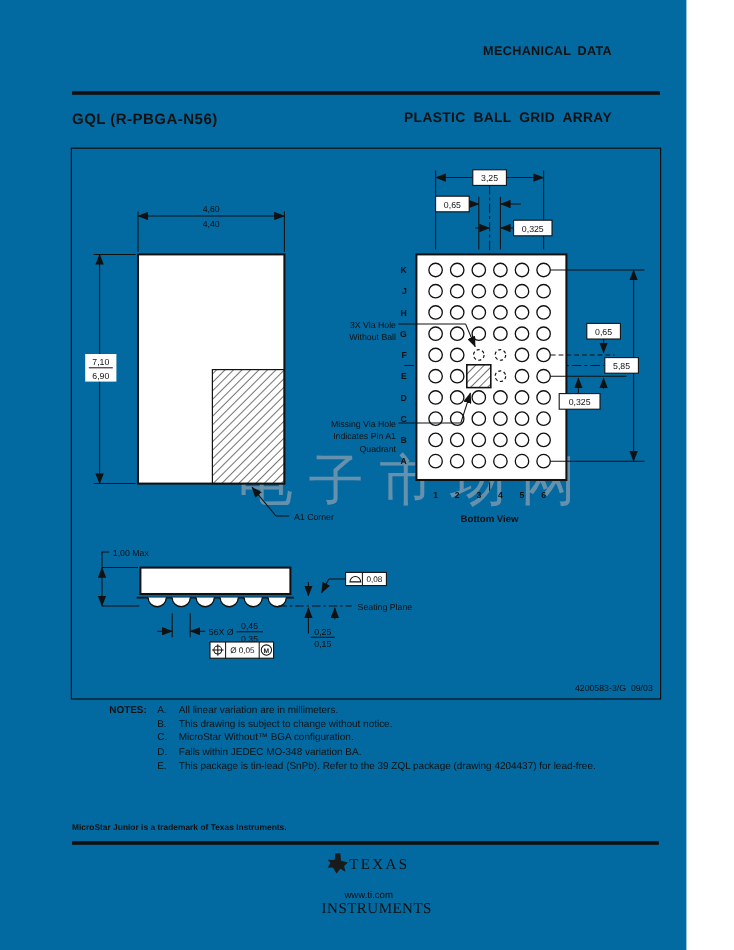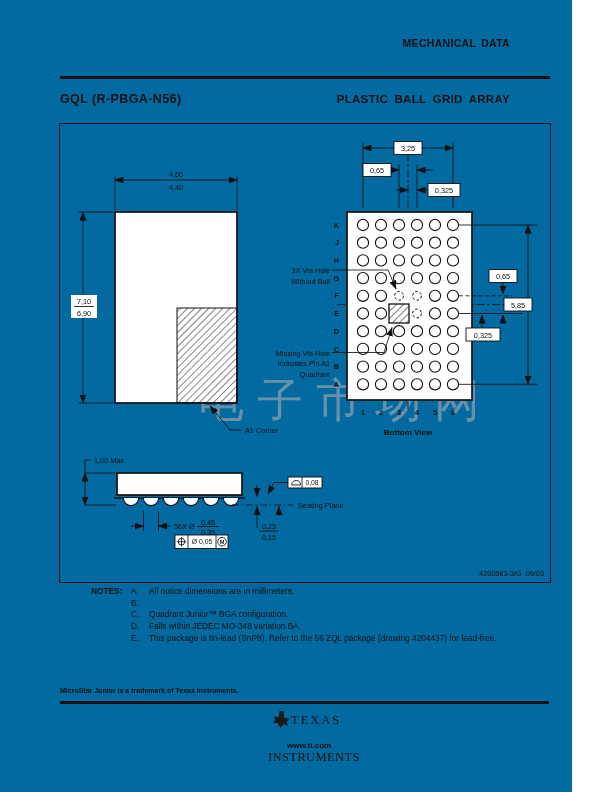--- a/index.html
+++ b/index.html
@@ -14,21 +14,21 @@
   .draw-frame{left:59px;top:123px;width:490px;height:458px;border:1.5px solid #111;z-index:1;}
   .draw-frame svg{display:block;}
   .notes{left:60px;top:586px;width:500px;font-size:8.3px;line-height:11.7px;margin-left:31px;}
   .notes-label{position:absolute;left:0;top:0;font-weight:700;}
   .note-row{display:flex;padding-left:40px;}
   .note-letter{width:18px;flex:none;}
   .tm-line{left:60px;top:687px;font-size:7px;font-weight:700;}
   .bot-rule{left:60px;top:701px;width:489px;height:2.5px;background:#111;}
   .ti-texas{left:291px;top:713px;font-family:"Liberation Serif",serif;font-size:12.5px;letter-spacing:2px;}
   .ti-instr{left:268px;top:750px;font-family:Liberation Serif, serif;font-size:12.5px;letter-spacing:.4px;text-align:right;}
-  .ti-web{left:287px;top:741px;font-size:8px;font-weight:700;text-align:right;}
+  .ti-web{left:287px;top:741px;font-size:8px;font-weight:400;text-align:right;}
   
   text{font-family:"Liberation Sans",sans-serif;fill:#111;}
   .t{font-size:7.3px;}
   .tb{font-size:7.2px;font-weight:700;}
   .tt{font-size:8px;font-weight:700;}
   .ln{stroke:#111;stroke-width:.85;fill:none;}
   .lt{stroke:#111;stroke-width:1.7;fill:#fff;}
   .box{fill:#fff;stroke:#111;stroke-width:.9;}
 </style>
 </head>
@@ -294,36 +294,37 @@
       </g>
 
       <text x="484" y="451.5" text-anchor="end" class="t">4200583-3/G&nbsp;&nbsp;09/03</text>
     </svg>
   </div>
 
   <div class="abs notes">
     <div class="notes-label">NOTES:</div>
     <div class="note-row">
       <span class="note-letter">A.</span>
-      <span>All notice dimensions are in millimeters.</span>
+      <span>All linear variation are in millimeters.</span>
     </div>
     <div class="note-row">
       <span class="note-letter">B.</span>
+      <span>This drawing is subject to change without notice.</span>
     </div>
     <div class="note-row">
       <span class="note-letter">C.</span>
-      <span>Quadrant Junior™ BGA configuration.</span>
+      <span>MicroStar Without™ BGA configuration.</span>
     </div>
     <div class="note-row">
       <span class="note-letter">D.</span>
       <span>Falls within JEDEC MO-348 variation BA.</span>
     </div>
     <div class="note-row">
       <span class="note-letter">E.</span>
-      <span>This package is tin-lead (SnPb).  Refer to the 56 ZQL package (drawing 4204437) for lead-free.</span>
+      <span>This package is tin-lead (SnPb).  Refer to the 39 ZQL package (drawing 4204437) for lead-free.</span>
     </div>
   </div>
 
   <div class="abs tm-line">MicroStar Junior is a trademark of Texas Instruments.</div>
   <div class="abs bot-rule"></div>
 
   <div>
     <svg class="abs" style="left:272px;top:710px" width="19" height="19" viewBox="0 0 18 18">
       <path d="M7,1 L11,1 L11.5,7 L17,8.2 L14,11 L15,15.5 L11,13.2 L8,17 L5.2,12.2 L1,12.4 L3.2,8.4 L1,6.2 L6.5,6.4 Z" fill="#1a1a1a"></path>
     </svg>

